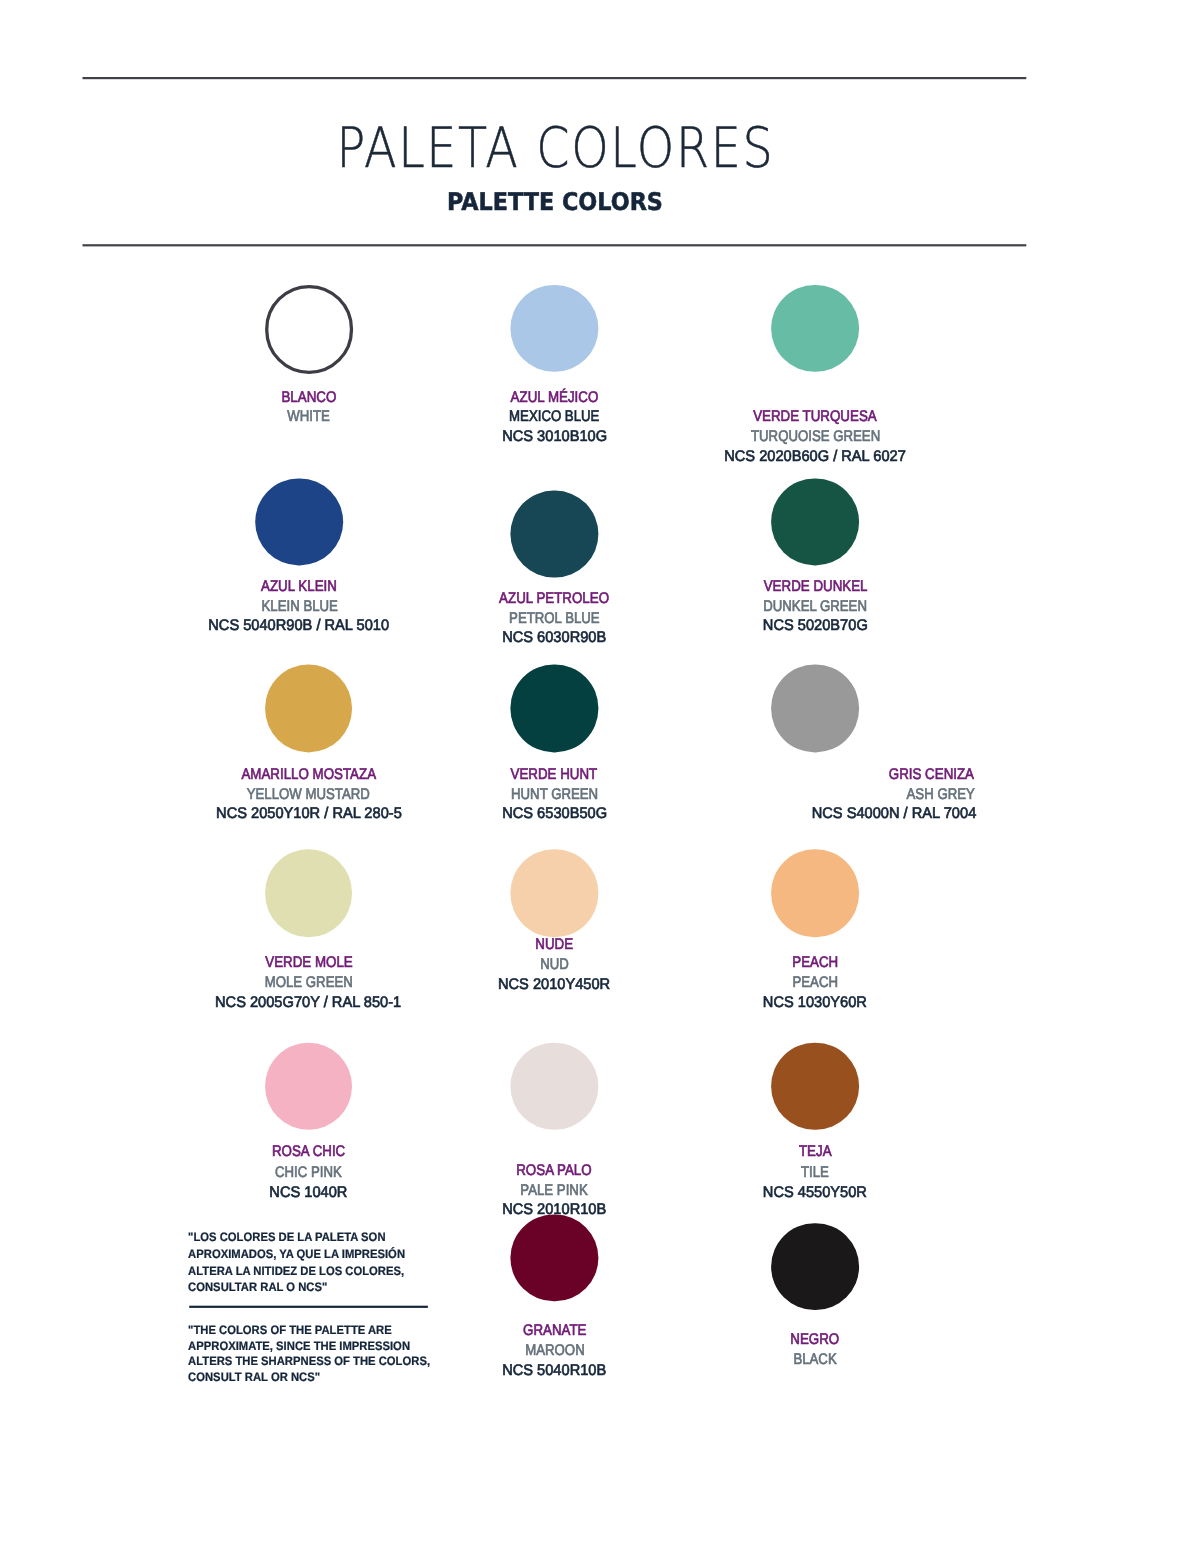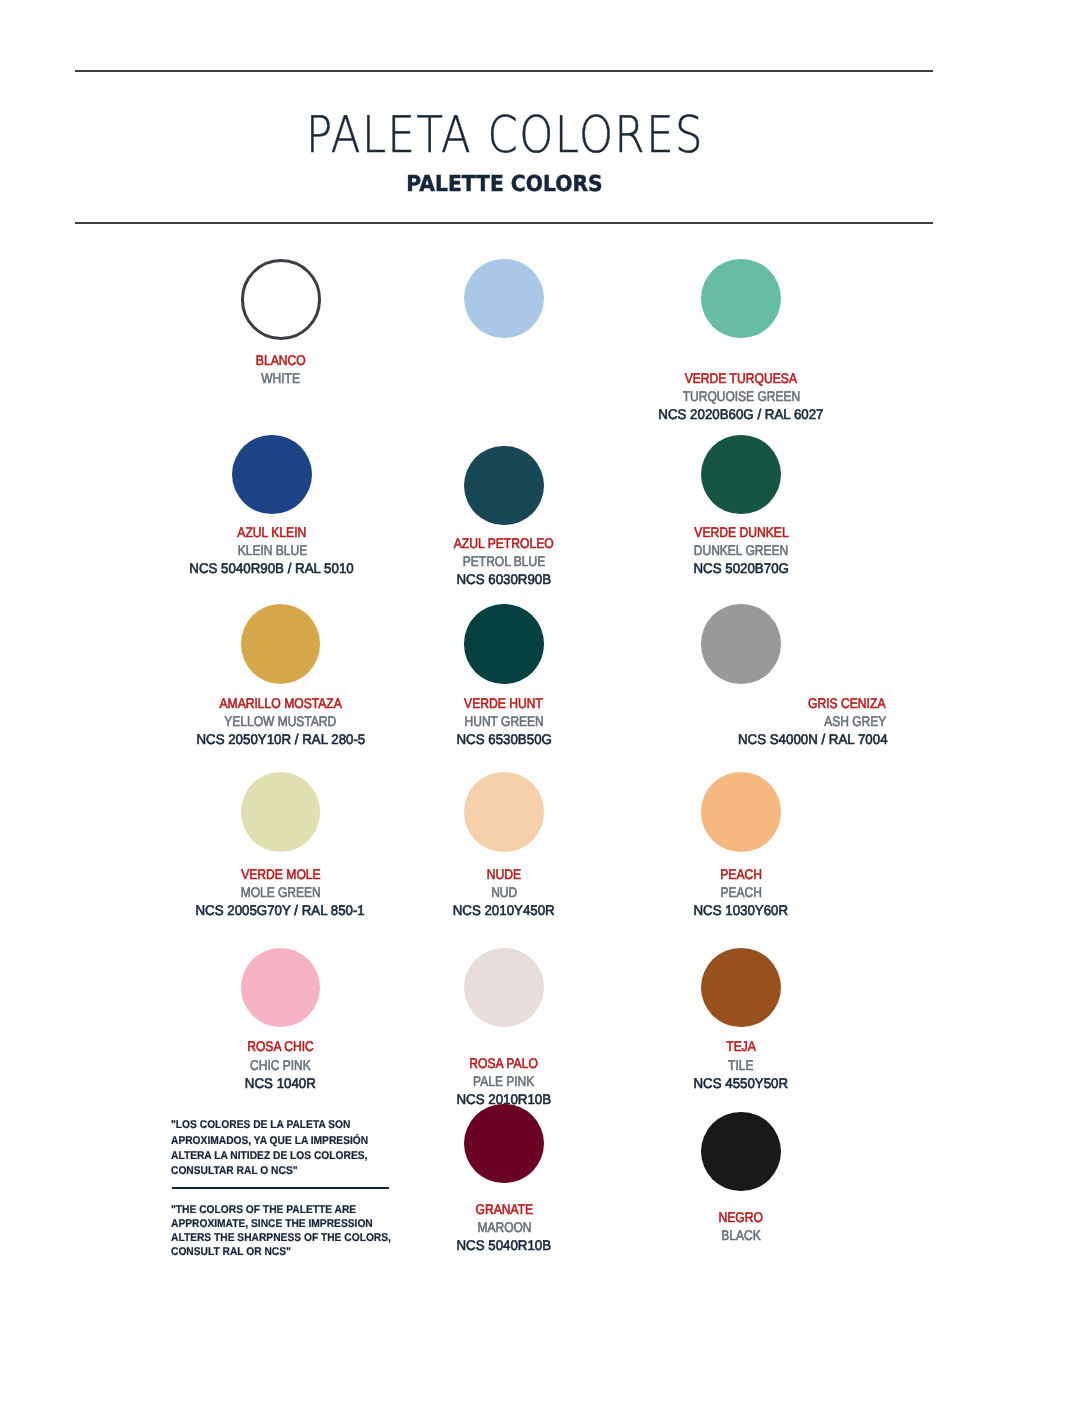--- a/index.html
+++ b/index.html
@@ -61,21 +61,21 @@
   .cell{position:absolute;width:300px;left:0;text-align:center;}
   .swatch-wrap{height:79px;position:relative;}
   .swatch{
     width:79.3px;height:79.3px;border-radius:50%;
     position:absolute;left:110.4px;top:-0.1px;
   }
   .swatch.outline{background:transparent;border:3.0px solid #3d3d45;width:74.3px;height:74.3px;left:110.45px;top:0.35px;}
   .labels{margin-top:0;position:absolute;left:0;width:300px;}
   .l{font-size:14px;line-height:18.2px;white-space:nowrap;height:18.2px;}
   .l span{display:inline-block;transform-origin:center;-webkit-text-stroke:0.62px currentColor;paint-order:stroke fill;}
-  .l-es{color:#b91c1c;}
+  .l-es{color:#701a75;}
   .l-es span{transform:scaleX(0.866);}
   .l-en{color:#65717b;}
   .l-en span{transform:scaleX(0.858);}
   .l-code{color:#16263a;}
   .l-code span{transform:scaleX(0.95);}
 
   .note{position:absolute;left:171px;width:300px;}
   .note-es > div{height:15.25px;line-height:15.25px;}
   .note-en > div{height:14.1px;line-height:14.1px;}
   .note span{display:inline-block;transform-origin:left center;transform:scaleX(0.91);
@@ -104,20 +104,25 @@
         </div>
         <div class="labels" style="top: 92px;">
           <div class="l l-es"><span>BLANCO</span></div>
           <div class="l l-en"><span>WHITE</span></div>
         </div>
       </div>
       <div class="cell" style="left: 354px; top: 259px;">
         <div class="swatch-wrap">
           <div class="swatch" style="background: rgb(170, 199, 231);"></div>
         </div>
+        <div class="labels" style="top: 92px;">
+          <div class="l l-es"><span>AZUL MÉJICO</span></div>
+          <div class="l l-en" style="color: rgb(22, 38, 58);"><span>MEXICO BLUE</span></div>
+          <div class="l l-code"><span>NCS 3010B10G</span></div>
+        </div>
       </div>
       <div class="cell" style="left: 591px; top: 259px;">
         <div class="swatch-wrap">
           <div class="swatch" style="background: rgb(103, 188, 166);"></div>
         </div>
         <div class="labels" style="top: 110px;">
           <div class="l l-es"><span>VERDE TURQUESA</span></div>
           <div class="l l-en"><span>TURQUOISE GREEN</span></div>
           <div class="l l-code"><span>NCS 2020B60G / RAL 6027</span></div>
         </div>
@@ -189,21 +194,21 @@
         <div class="labels" style="top: 92px;">
           <div class="l l-es"><span>VERDE MOLE</span></div>
           <div class="l l-en"><span>MOLE GREEN</span></div>
           <div class="l l-code"><span>NCS 2005G70Y / RAL 850-1</span></div>
         </div>
       </div>
       <div class="cell" style="left: 354px; top: 772.5px;">
         <div class="swatch-wrap">
           <div class="swatch" style="background: rgb(246, 208, 170);"></div>
         </div>
-        <div class="labels" style="top: 92px;">
+        <div class="labels" style="top: 76px;">
           <div class="l l-es"><span>NUDE</span></div>
           <div class="l l-en"><span>NUD</span></div>
           <div class="l l-code"><span>NCS 2010Y450R</span></div>
         </div>
       </div>
       <div class="cell" style="left: 591px; top: 772.5px;">
         <div class="swatch-wrap">
           <div class="swatch" style="background: rgb(246, 184, 129);"></div>
         </div>
         <div class="labels" style="top: 92px; text-decoration: underline;">

